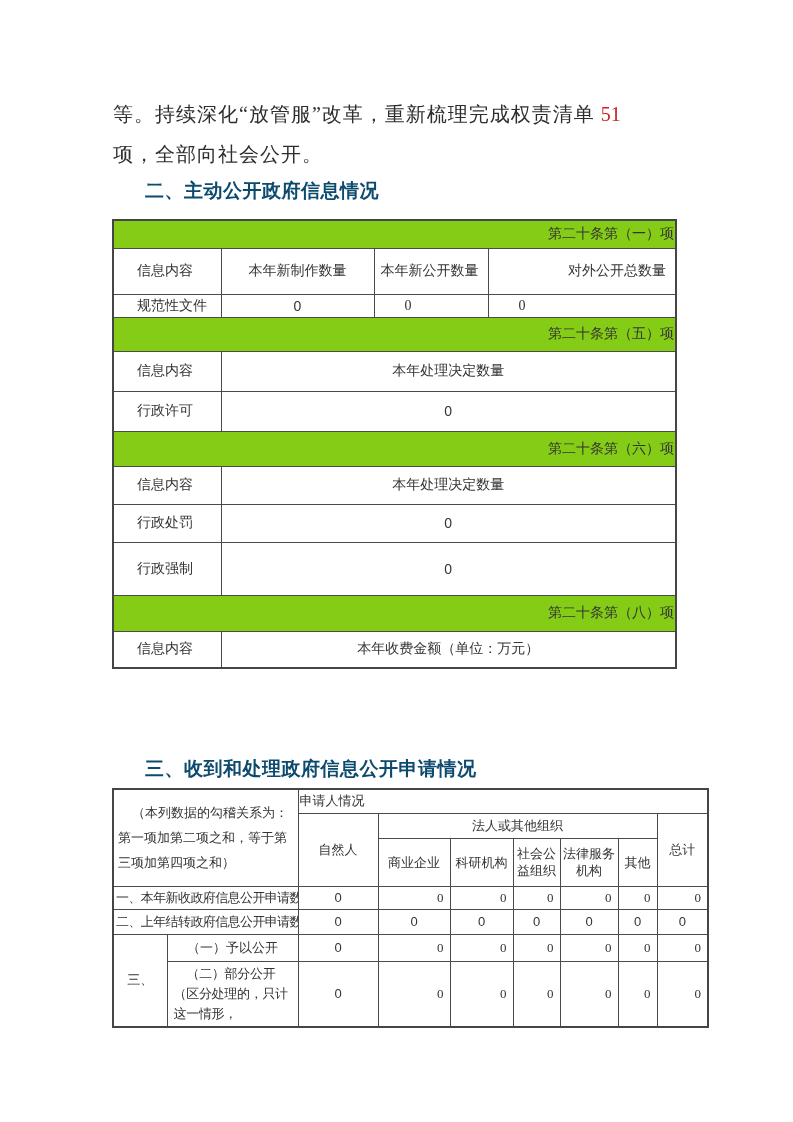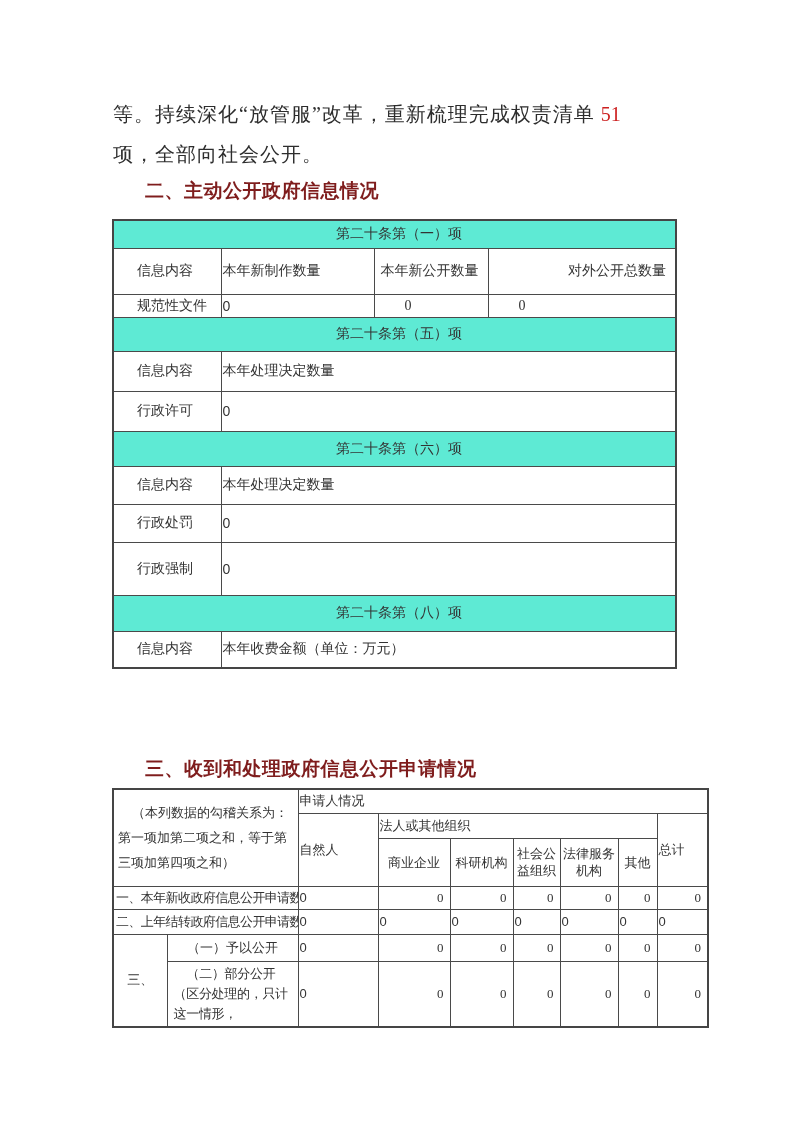--- a/index.html
+++ b/index.html
@@ -10,34 +10,34 @@
   }
   
   .para{
     position:absolute;left:113px;top:94px;width:580px;
     font-family:"Liberation Serif",serif;font-size:20px;line-height:40px;
     letter-spacing:1px;color:#2d2d2d;
   }
   .para .red{color:#cc2020;letter-spacing:0;}
   
   .h2{
-    position:absolute;left:145px;font-size:19px;font-weight:bold;color:#7f1d1d;
+    position:absolute;left:145px;font-size:19px;font-weight:bold;color:#0c4a6e;
     letter-spacing:0.5px;white-space:nowrap;
   }
   .h2.sec2{top:178px;}
   .h2.sec3{top:756px;}
   
   table{border-collapse:collapse;table-layout:fixed;position:absolute;background:#fff;}
   td{border:1px solid #4a4a4a;font-size:14px;color:#333;overflow:hidden;}
   .t1{left:112px;top:219px;width:563px;border:2px solid #454545;}
   .t2{left:112px;top:788px;width:595px;border:2px solid #454545;}
   
-  .band{background:#5eead4;text-align:center;padding-left:10px;}
+  .band{background:#84cc16;text-align:right;padding-left:10px;}
   .lab{text-align:left;padding-left:23px;}
-  .c{}
+  .c{text-align:center;}
   .rR{text-align:right;padding-right:9px;}
   .vL{text-align:left;padding-left:30px;font-family:"Liberation Serif",serif;}
   
   .t2 td{font-size:13px;}
   .note{font-size:12.5px;line-height:25px;text-align:left;padding:0 4px;text-indent:14px;vertical-align:middle;}
   .apply{text-align:left;}
   .oc{font-size:12.5px;text-align:center;line-height:17px;padding:0 2px;}
   .rowlab{font-size:12px;letter-spacing:-0.6px;white-space:nowrap;text-align:left;padding-left:2px;}
   .sub1{font-size:12px;text-align:center;margin-top:32px;}
   .sub2{font-size:12px;text-align:left;padding:2px 6px;line-height:20px;text-indent:13px;letter-spacing:-0.3px;margin-top:36px;}

